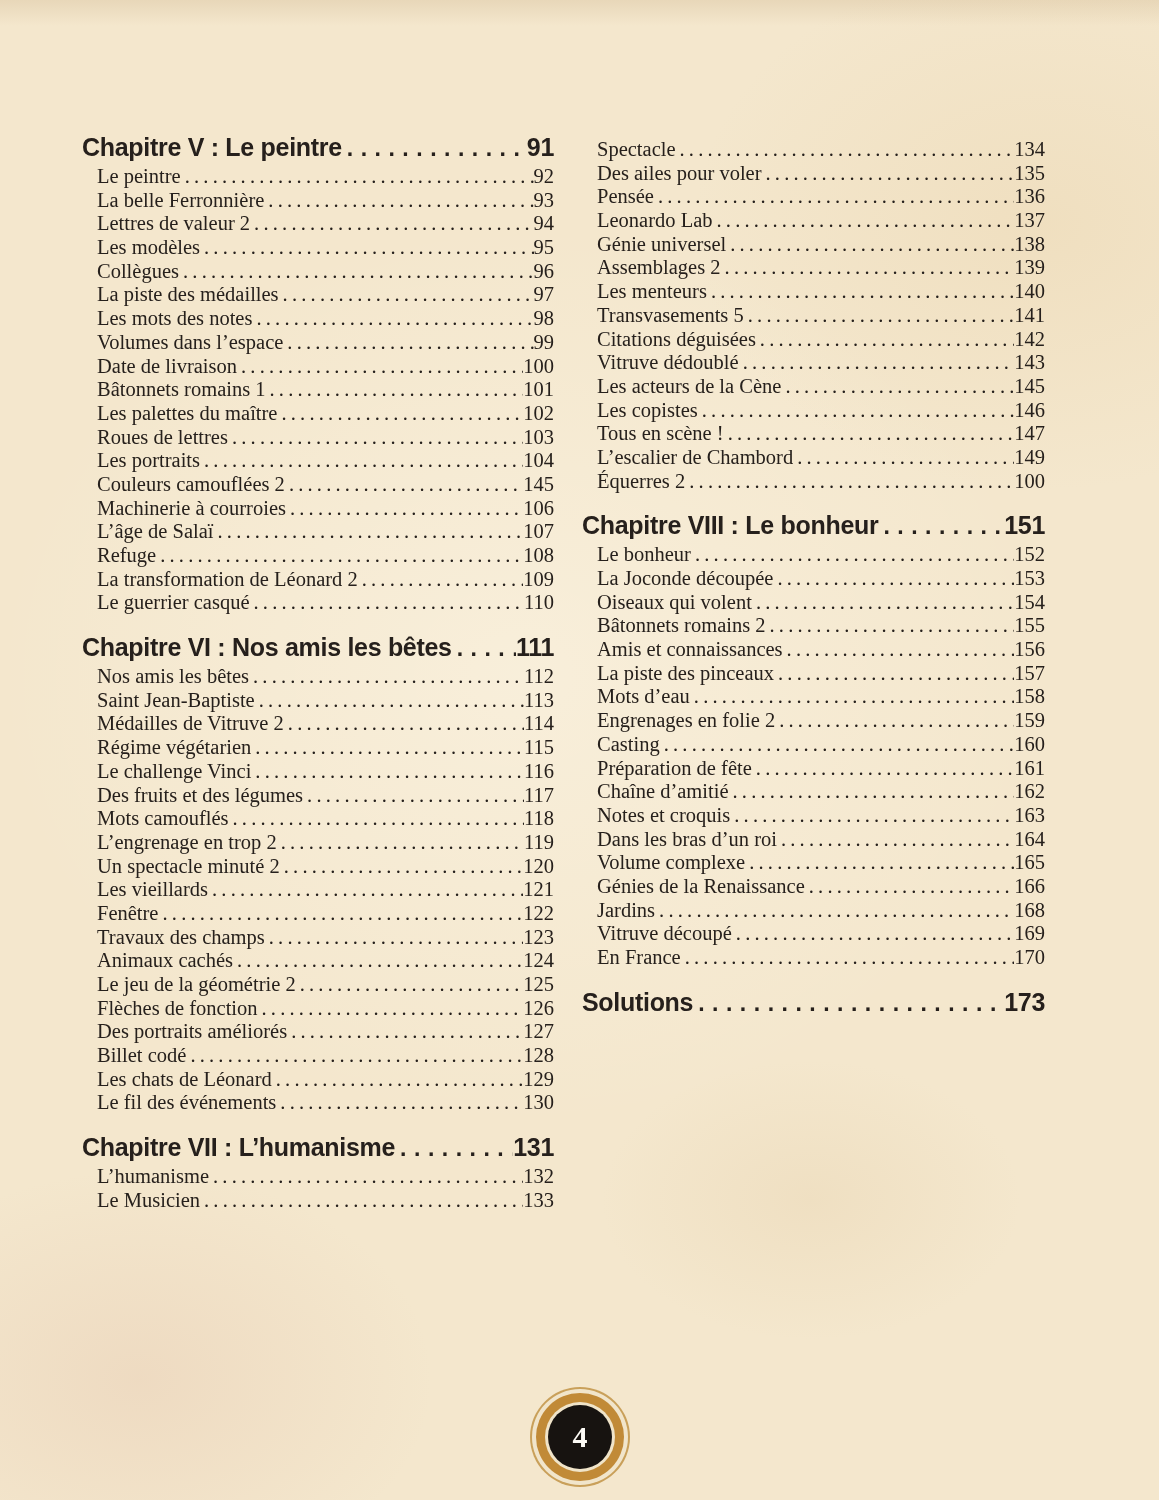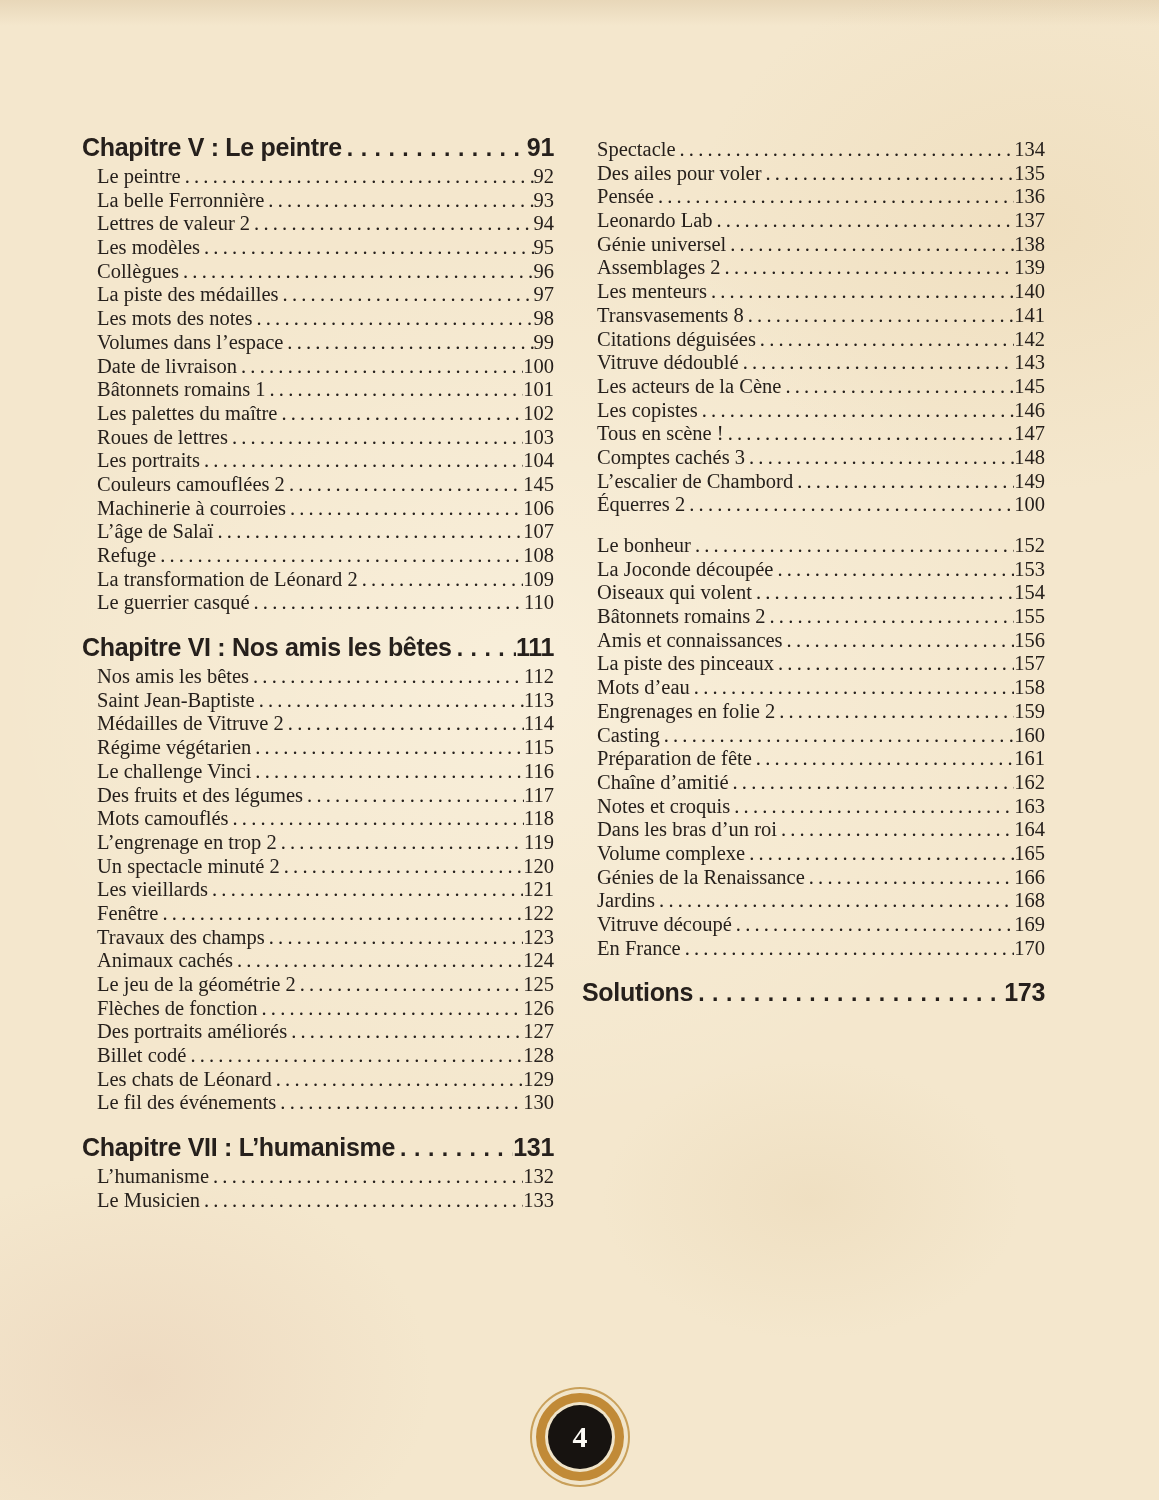--- a/index.html
+++ b/index.html
@@ -353,21 +353,21 @@
           <span class="label">Assemblages 2</span>
           <span class="leader"></span>
           <span class="page-num">139</span>
         </div>
         <div class="row entry">
           <span class="label">Les menteurs</span>
           <span class="leader"></span>
           <span class="page-num">140</span>
         </div>
         <div class="row entry">
-          <span class="label">Transvasements 8</span>
+          <span class="label">Transvasements 5</span>
           <span class="leader"></span>
           <span class="page-num">141</span>
         </div>
         <div class="row entry">
           <span class="label">Citations déguisées</span>
           <span class="leader"></span>
           <span class="page-num">142</span>
         </div>
         <div class="row entry">
           <span class="label">Vitruve dédoublé</span>
@@ -381,38 +381,38 @@
         </div>
         <div class="row entry">
           <span class="label">Les copistes</span>
           <span class="leader"></span>
           <span class="page-num">146</span>
         </div>
         <div class="row entry">
           <span class="label">Tous en scène !</span>
           <span class="leader"></span>
           <span class="page-num">147</span>
-        </div>
-        <div class="row entry">
-          <span class="label">Comptes cachés 3</span>
-          <span class="leader"></span>
-          <span class="page-num">148</span>
         </div>
         <div class="row entry">
           <span class="label">L’escalier de Chambord</span>
           <span class="leader"></span>
           <span class="page-num">149</span>
         </div>
         <div class="row entry">
           <span class="label">Équerres 2</span>
           <span class="leader"></span>
           <span class="page-num">100</span>
         </div>
       </div>
       <div class="section">
+        <div class="row heading-row">
+          <span class="label">Chapitre VIII : Le bonheur</span>
+          <span class="leader"></span>
+          <span class="page-num">151</span>
+        </div>
         <div class="row entry">
           <span class="label">Le bonheur</span>
           <span class="leader"></span>
           <span class="page-num">152</span>
         </div>
         <div class="row entry">
           <span class="label">La Joconde découpée</span>
           <span class="leader"></span>
           <span class="page-num">153</span>
         </div>

